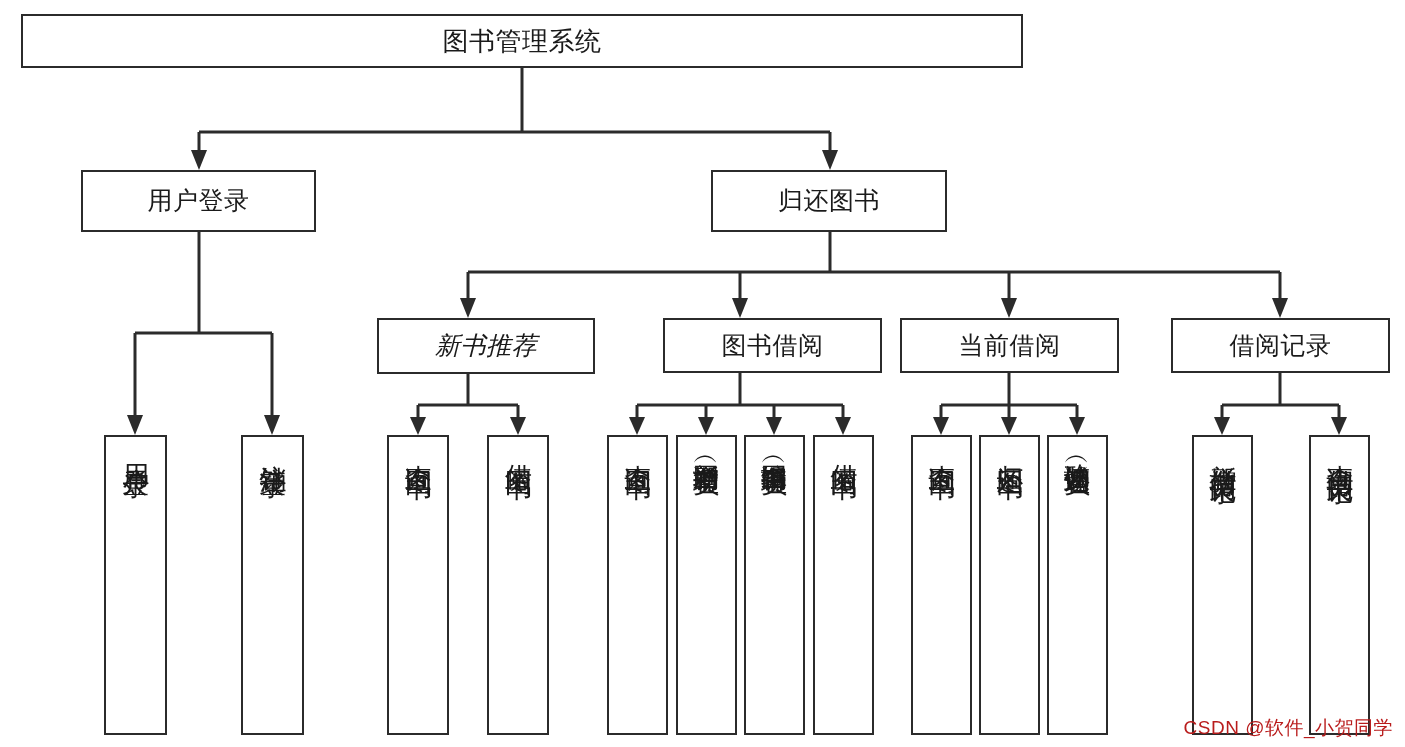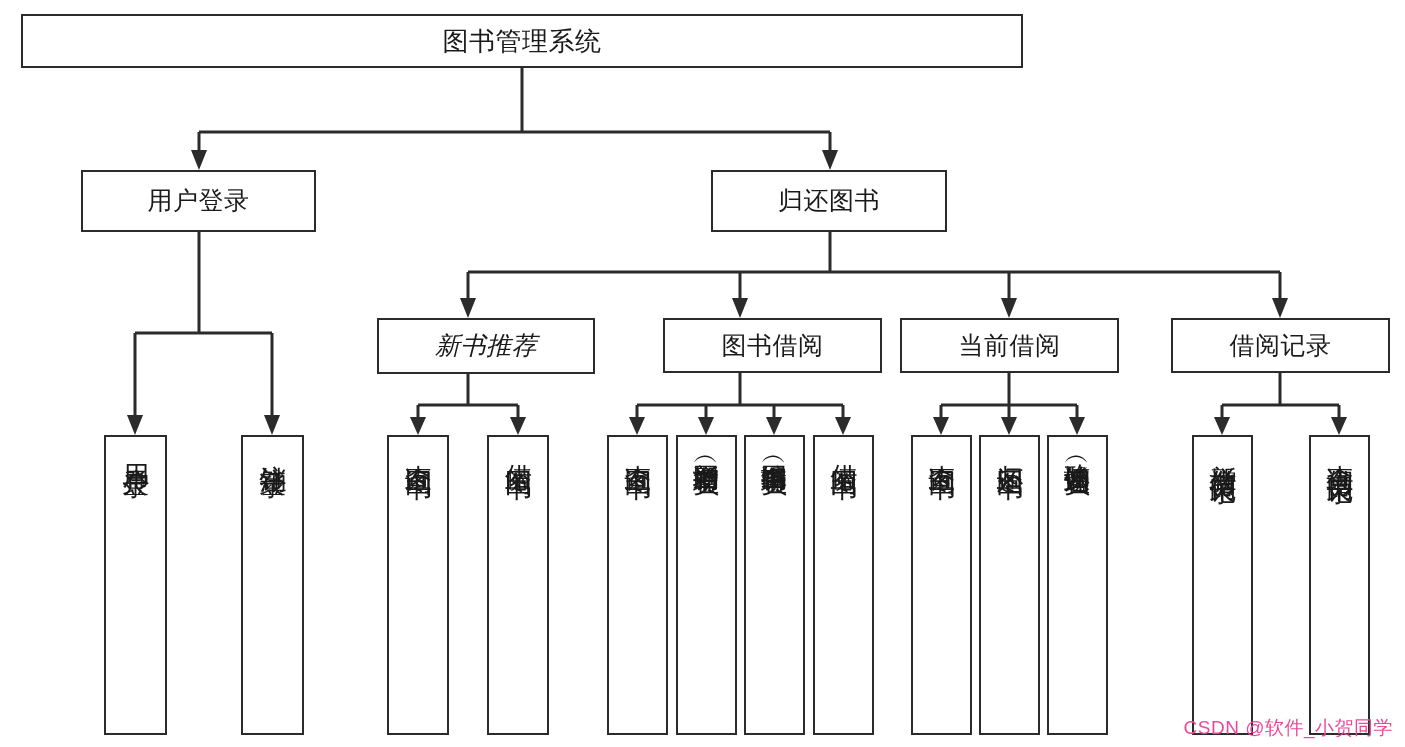--- a/index.html
+++ b/index.html
@@ -64,21 +64,21 @@
   }
   .node.vert.tall-text .label {
     font-size: 26px;
     letter-spacing: 1px;
   }
   #watermark {
     position: absolute;
     right: 12px;
     bottom: 6px;
     font-size: 19px;
-    color: #ec4899;
+    color: #b91c1c;
     letter-spacing: 0.5px;
     white-space: nowrap;
   }
 </style>
 </head>
 <body>
 
 <div id="diagram-root">
 
   <svg id="edges" viewBox="0 0 1405 747" xmlns="http://www.w3.org/2000/svg">

